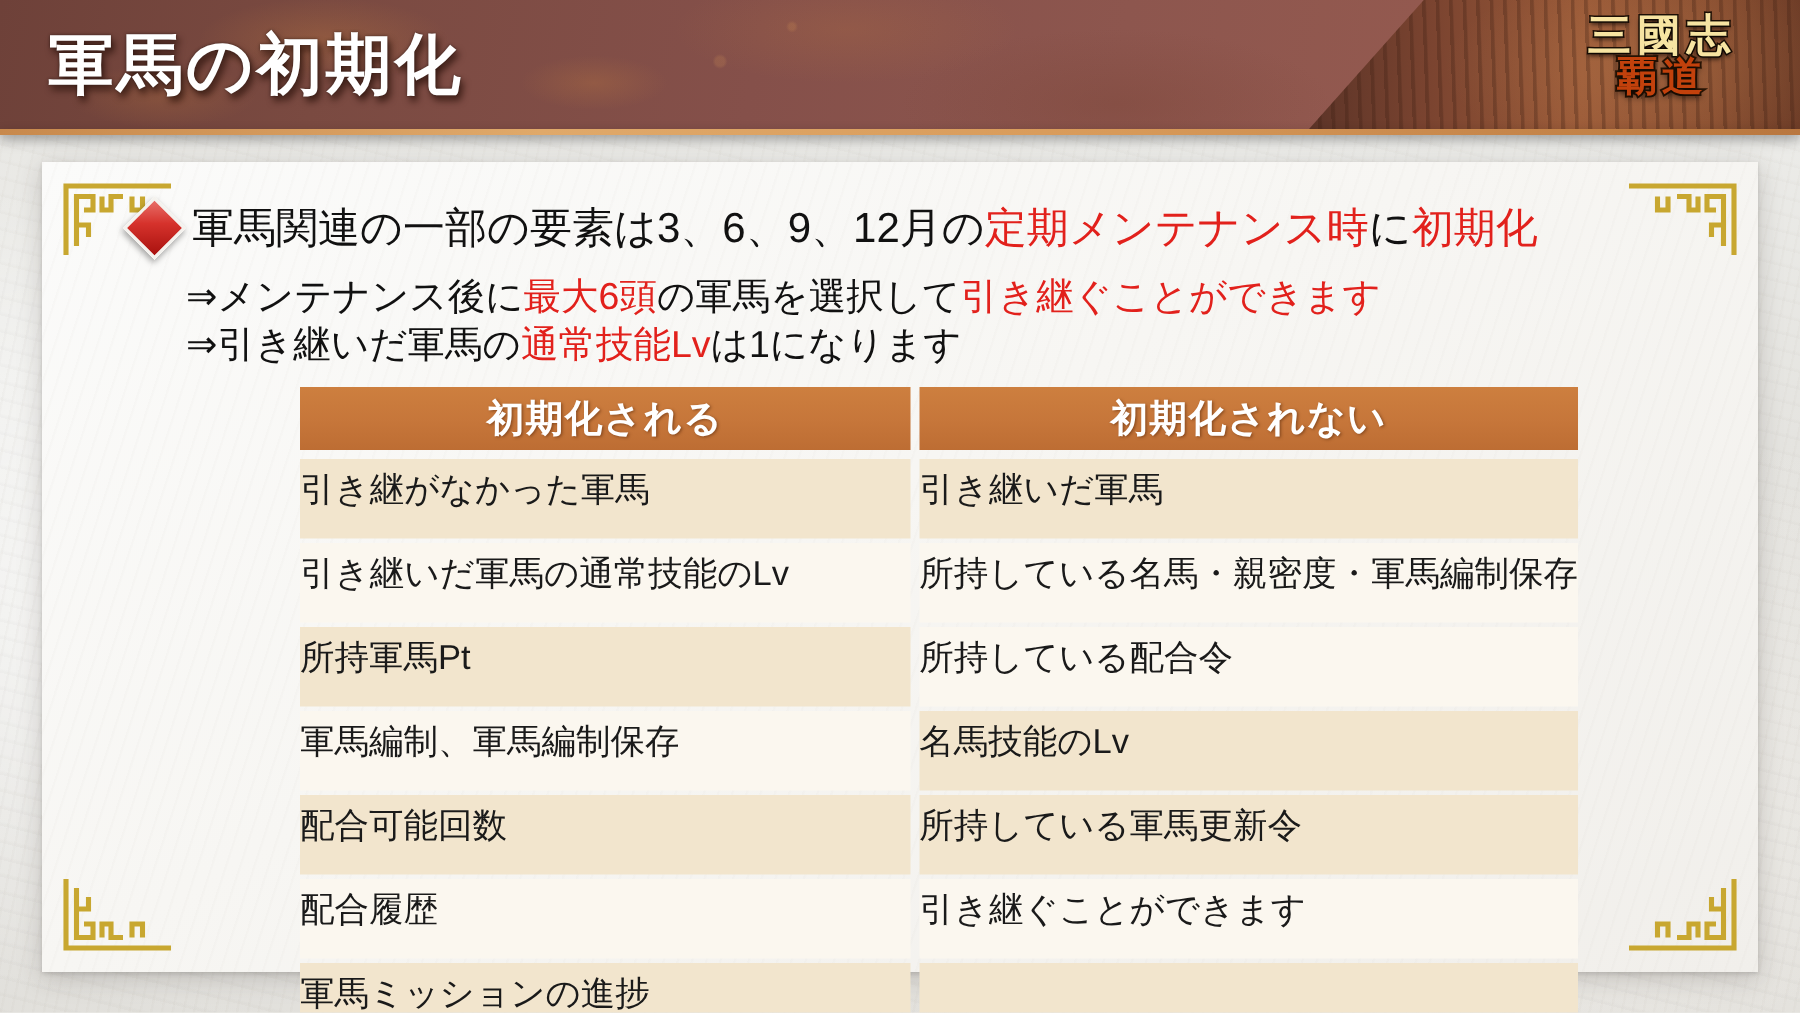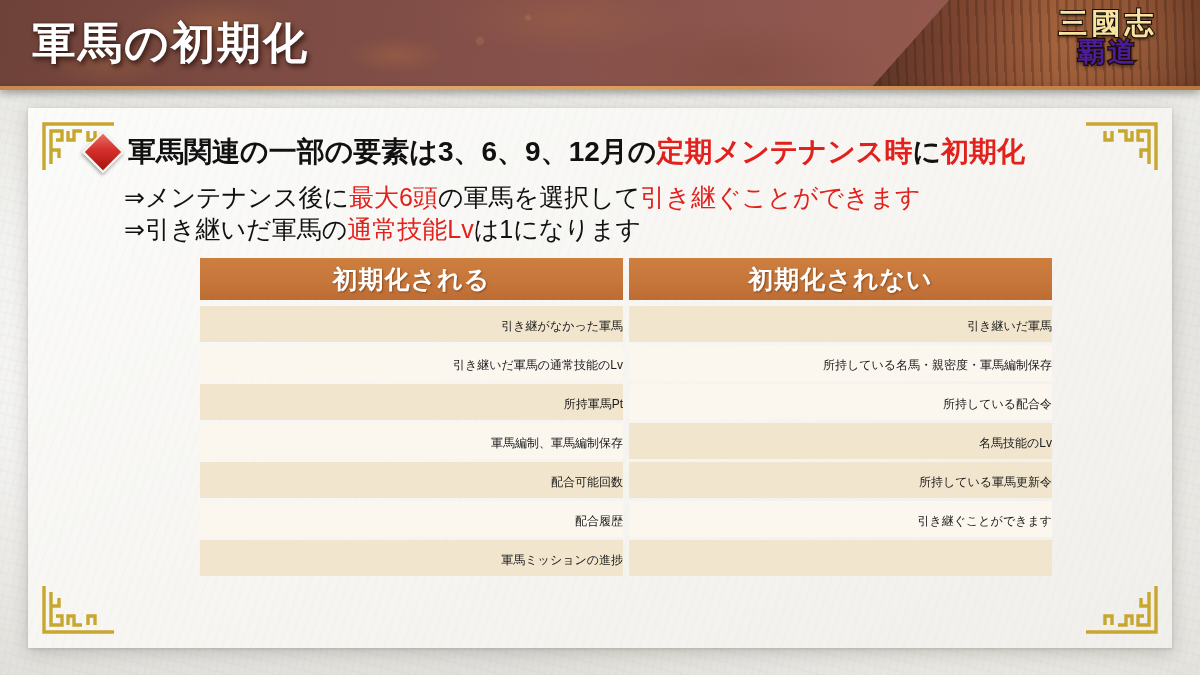--- a/index.html
+++ b/index.html
@@ -90,21 +90,21 @@
     font-size:29px;font-weight:700;letter-spacing:4px;
     color:#f7e4a2;
     -webkit-text-stroke:2px #1c0f05;
     paint-order:stroke fill;
     text-shadow:0 2px 3px rgba(0,0,0,.7);
     line-height:34px;
   }
   .logo .l2{
     font-family:"DejaVu Serif","Liberation Serif",serif;
     font-size:27px;font-weight:700;letter-spacing:3px;
-    color:#4c1d95;
+    color:#c2410c;
     -webkit-text-stroke:2.5px #2a1505;
     paint-order:stroke fill;
     text-shadow:0 2px 4px rgba(0,0,0,.75);
     line-height:30px;
     margin-top:-3px;
   }
 
   
   .panel{
     position:absolute;left:28px;top:108px;width:1144px;height:540px;
@@ -132,21 +132,21 @@
     display:flex;align-items:center;
   }
   .diamond{
     width:26px;height:26px;flex:0 0 26px;margin-right:10px;
     background:linear-gradient(135deg,#e8706a 0%,#d6322c 42%,#a8110e 100%);
     transform:rotate(45deg);
     border:2px solid #f4f2ee;
     box-shadow:1px 2px 4px rgba(0,0,0,.35);
   }
   .headline{
-    font-size:28px;font-weight:700;color:#111111;
+    font-size:28px;font-weight:400;color:#111111;
     letter-spacing:0px;white-space:nowrap;line-height:32px;
   }
   .headline .hl{color:#e2211c;}
 
   .subline{
     position:absolute;left:96px;font-size:25px;color:#111111;
     white-space:nowrap;letter-spacing:0px;font-weight:400;
   }
   .subline .hl{color:#e2211c;}
   .sub1{top:73px;}
@@ -158,22 +158,22 @@
     display:flex;gap:6px;
   }
   .col{flex:1 1 0;display:flex;flex-direction:column;gap:3px;}
   .th{
     height:42px;line-height:42px;text-align:center;
     background:linear-gradient(180deg,#cd7f3f 0%,#c6763a 55%,#bd6d33 100%);
     color:#ffffff;font-size:25px;font-weight:700;letter-spacing:1px;
     text-shadow:1px 1px 2px rgba(90,42,12,.55);
   }
   .td{
-    height:36px;line-height:41px;text-align:right;
-    font-size:12px;color:#1a1a1a;letter-spacing:0px;
+    height:53px;line-height:41px;text-align:left;
+    font-size:23px;color:#1a1a1a;letter-spacing:0px;
     white-space:nowrap;overflow:hidden;
   }
   .td.odd{background:#f2e5cd;}
   .td.even{background:#fbf7ef;}
   .td.empty{background:#f2e5cd;}
 </style>
 </head>
 <body>
 
 <div class="stage"></div>

